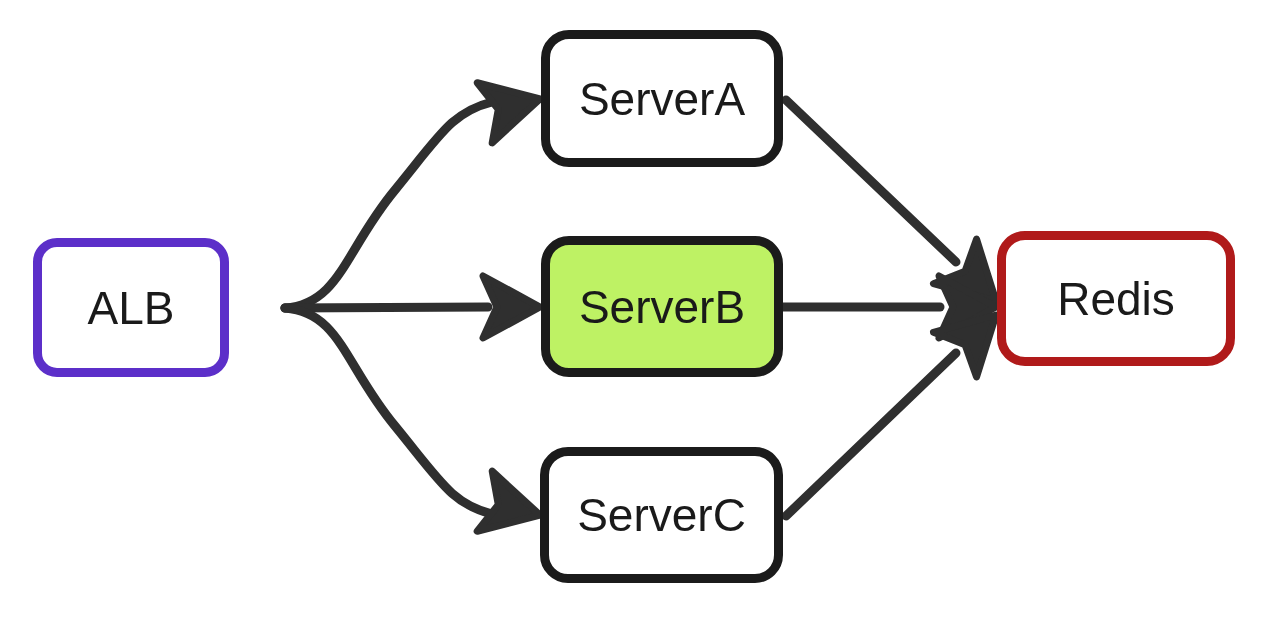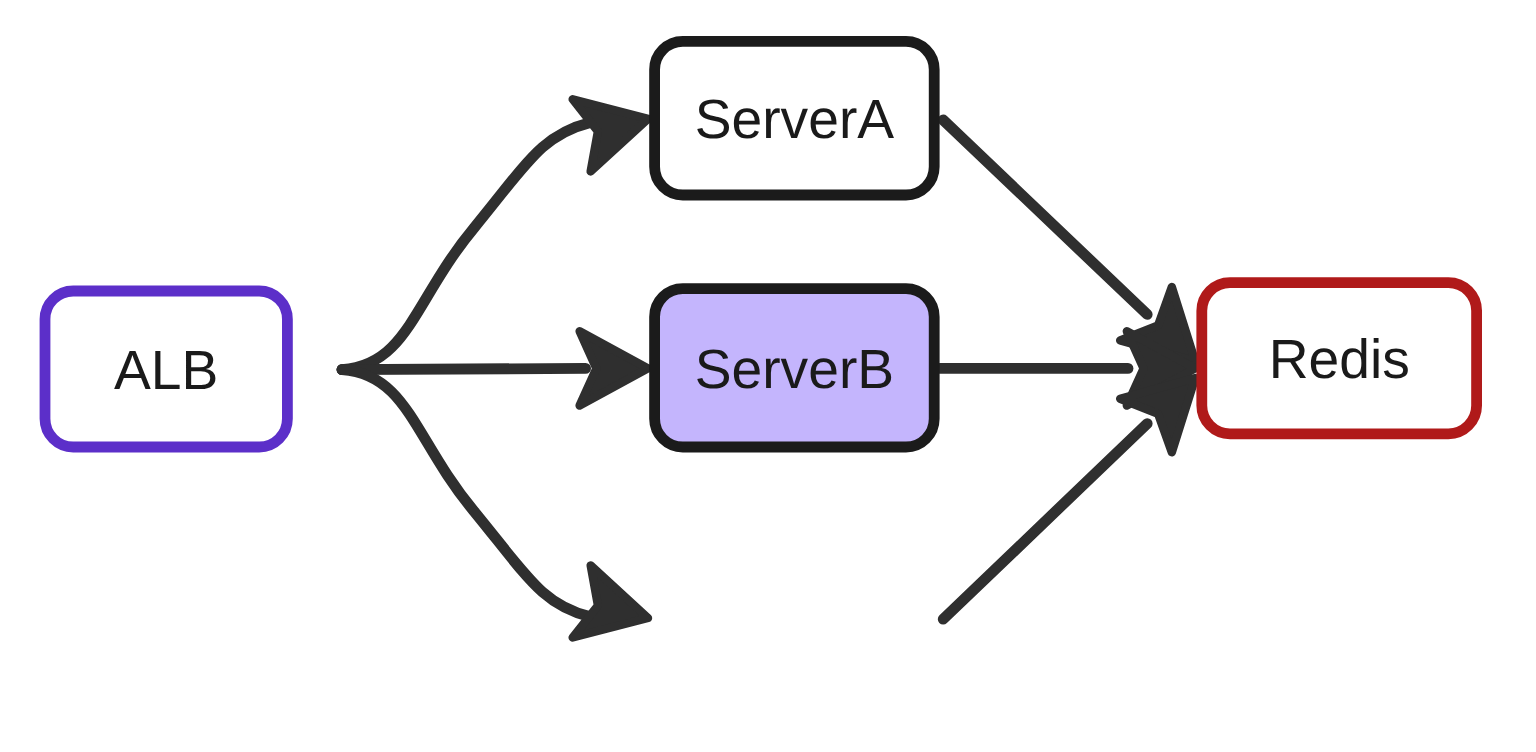--- a/index.html
+++ b/index.html
@@ -28,21 +28,21 @@
     border: 9px solid #1b1b1b;
     border-radius: 28px;
     display: flex;
     align-items: center;
     justify-content: center;
     color: #1a1a1a;
     font-size: 46px;
     line-height: 1;
     white-space: nowrap;
   }
-  .node-alb    { left: 33px;  top: 238px; width: 211px; height: 139px; }
+  .node-alb    { left: 33px;  top: 238px; width: 196px; height: 139px; border-radius: 24px; }
   .node-servera{ left: 541px; top: 30px;  width: 242px; height: 137px; }
   .node-serverb{ left: 541px; top: 236px; width: 242px; height: 141px; }
   .node-serverc{ left: 540px; top: 447px; width: 243px; height: 136px; }
   .node-redis  { left: 997px; top: 231px; width: 238px; height: 135px; }
 
   .edge-stroke {
     fill: none;
     stroke: #2f2f2f;
     stroke-width: 9;
     stroke-linecap: round;
@@ -79,22 +79,25 @@
   </svg>
 
   <div class="node node-alb" style="border-color: rgb(92, 47, 201); background: rgb(255, 255, 255);">
     <span>ALB</span>
   </div>
 
   <div class="node node-servera" style="border-color: rgb(27, 27, 27); background: rgb(255, 255, 255);">
     <span>ServerA</span>
   </div>
 
-  <div class="node node-serverb" style="border-color: rgb(27, 27, 27); background: #c4b5fd;">
+  <div class="node node-serverb" style="border-color: rgb(27, 27, 27); background: #bef264;">
     <span>ServerB</span>
   </div>
 
+  <div class="node node-serverc" style="border-color: rgb(27, 27, 27); background: rgb(255, 255, 255);">
+    <span>ServerC</span>
+  </div>
 
   <div class="node node-redis" style="border-color: rgb(176, 26, 26); background: rgb(255, 255, 255);">
     <span>Redis</span>
   </div>
 
 </div>
 
 </body></html>

